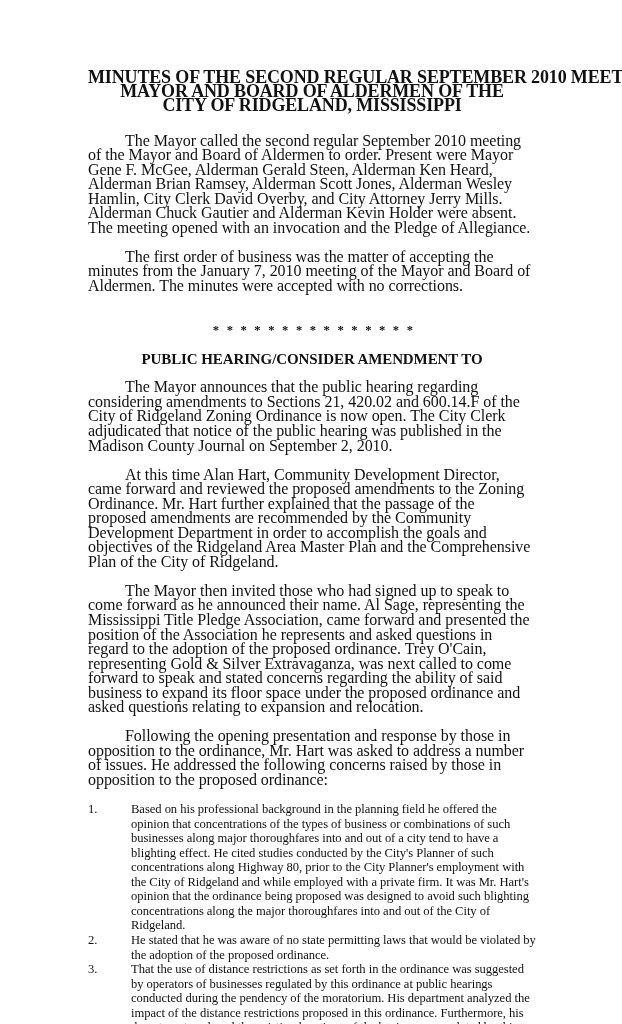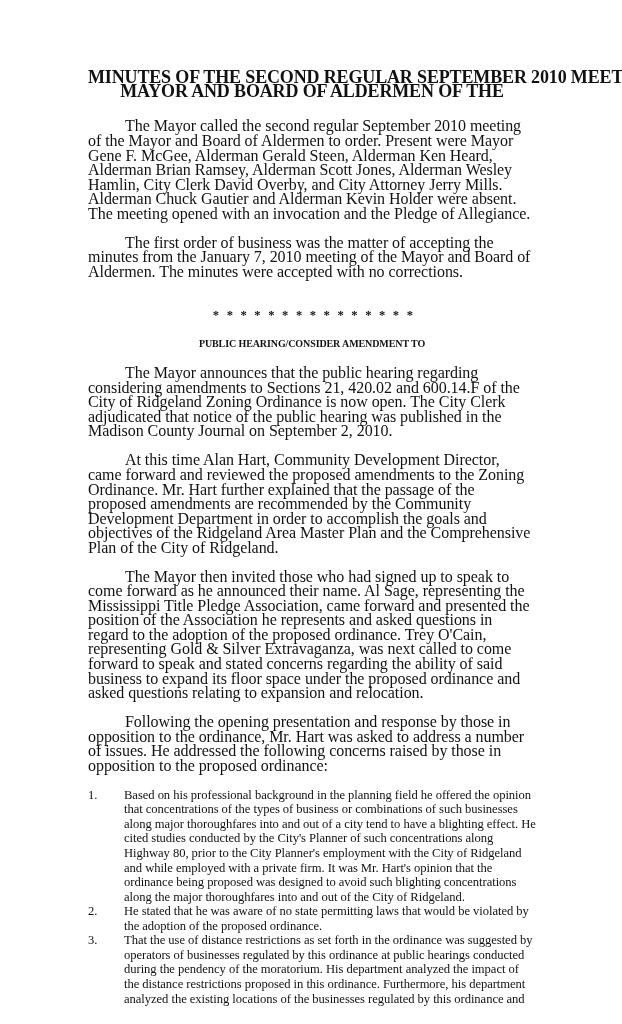--- a/index.html
+++ b/index.html
@@ -44,47 +44,49 @@
       text-align: center;
       font-weight: bold;
       font-size: 12.6px;
       line-height: 14.5px;
       letter-spacing: 2.2px;
       padding-left: 4px;
     }
     .section-heading {
       text-align: center;
       font-weight: bold;
-      font-size: 10px;
+      font-size: 15px;
       line-height: 14.3px;
       letter-spacing: -0.1px;
     }
     .list { margin: 0; padding: 0; }
     .list-item {
       display: flex;
       font-size: 12.6px;
       line-height: 14.55px;
     }
     .list-num {
       width: 36px;
       flex: 0 0 36px;
     }
     .list-text {
       flex: 1 1 auto;
       letter-spacing: -0.05px;
+      margin-left: 7px;
     }
   </style>
 </head>
 <body>
 
 <div class="page">
 
   <div class="title-block">
     <div>MINUTES OF THE SECOND REGULAR SEPTEMBER 2010 MEETING OF THE</div>
     <div>MAYOR AND BOARD OF ALDERMEN OF THE</div>
+    <div>CITY OF RIDGELAND, MISSISSIPPI</div>
   </div>
 
   <div class="gap-title"></div>
 
   <p class="para">The Mayor called the second regular September 2010 meeting of the Mayor and Board of Aldermen to order.  Present were Mayor Gene F. McGee, Alderman Gerald Steen, Alderman Ken Heard, Alderman Brian Ramsey, Alderman Scott Jones, Alderman Wesley Hamlin, City Clerk David Overby, and City Attorney Jerry Mills.  Alderman Chuck Gautier and Alderman Kevin Holder were absent. The meeting opened with an invocation and the Pledge of Allegiance.</p>
   <div class="gap"></div>
   <p class="para">The first order of business was the matter of accepting the minutes from the January 7, 2010 meeting of the Mayor and Board of Aldermen. The minutes were accepted with no corrections.</p>
   <div class="gap"></div>
   <div class="gap"></div>
 

